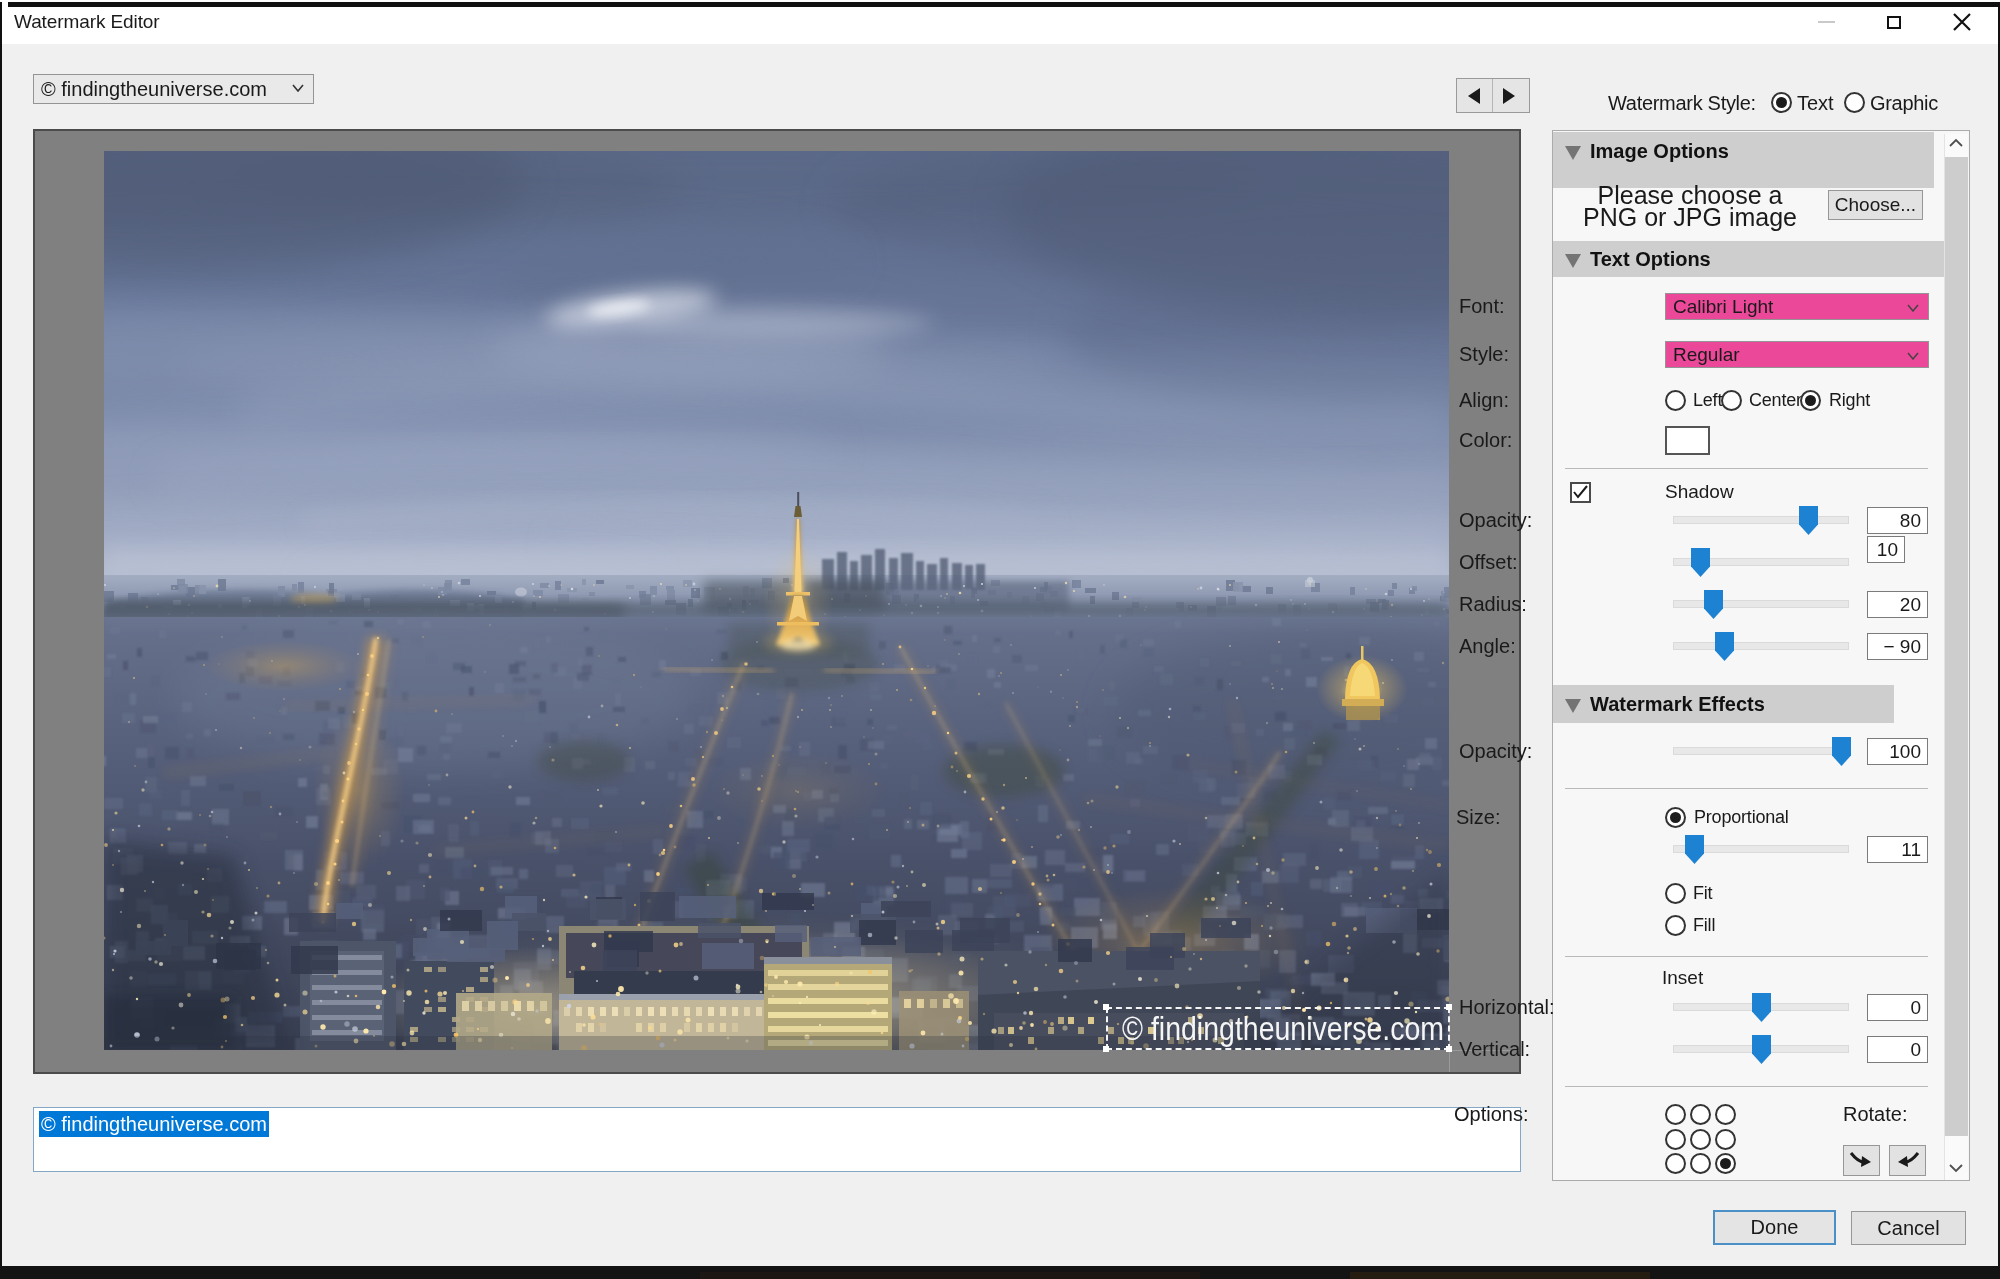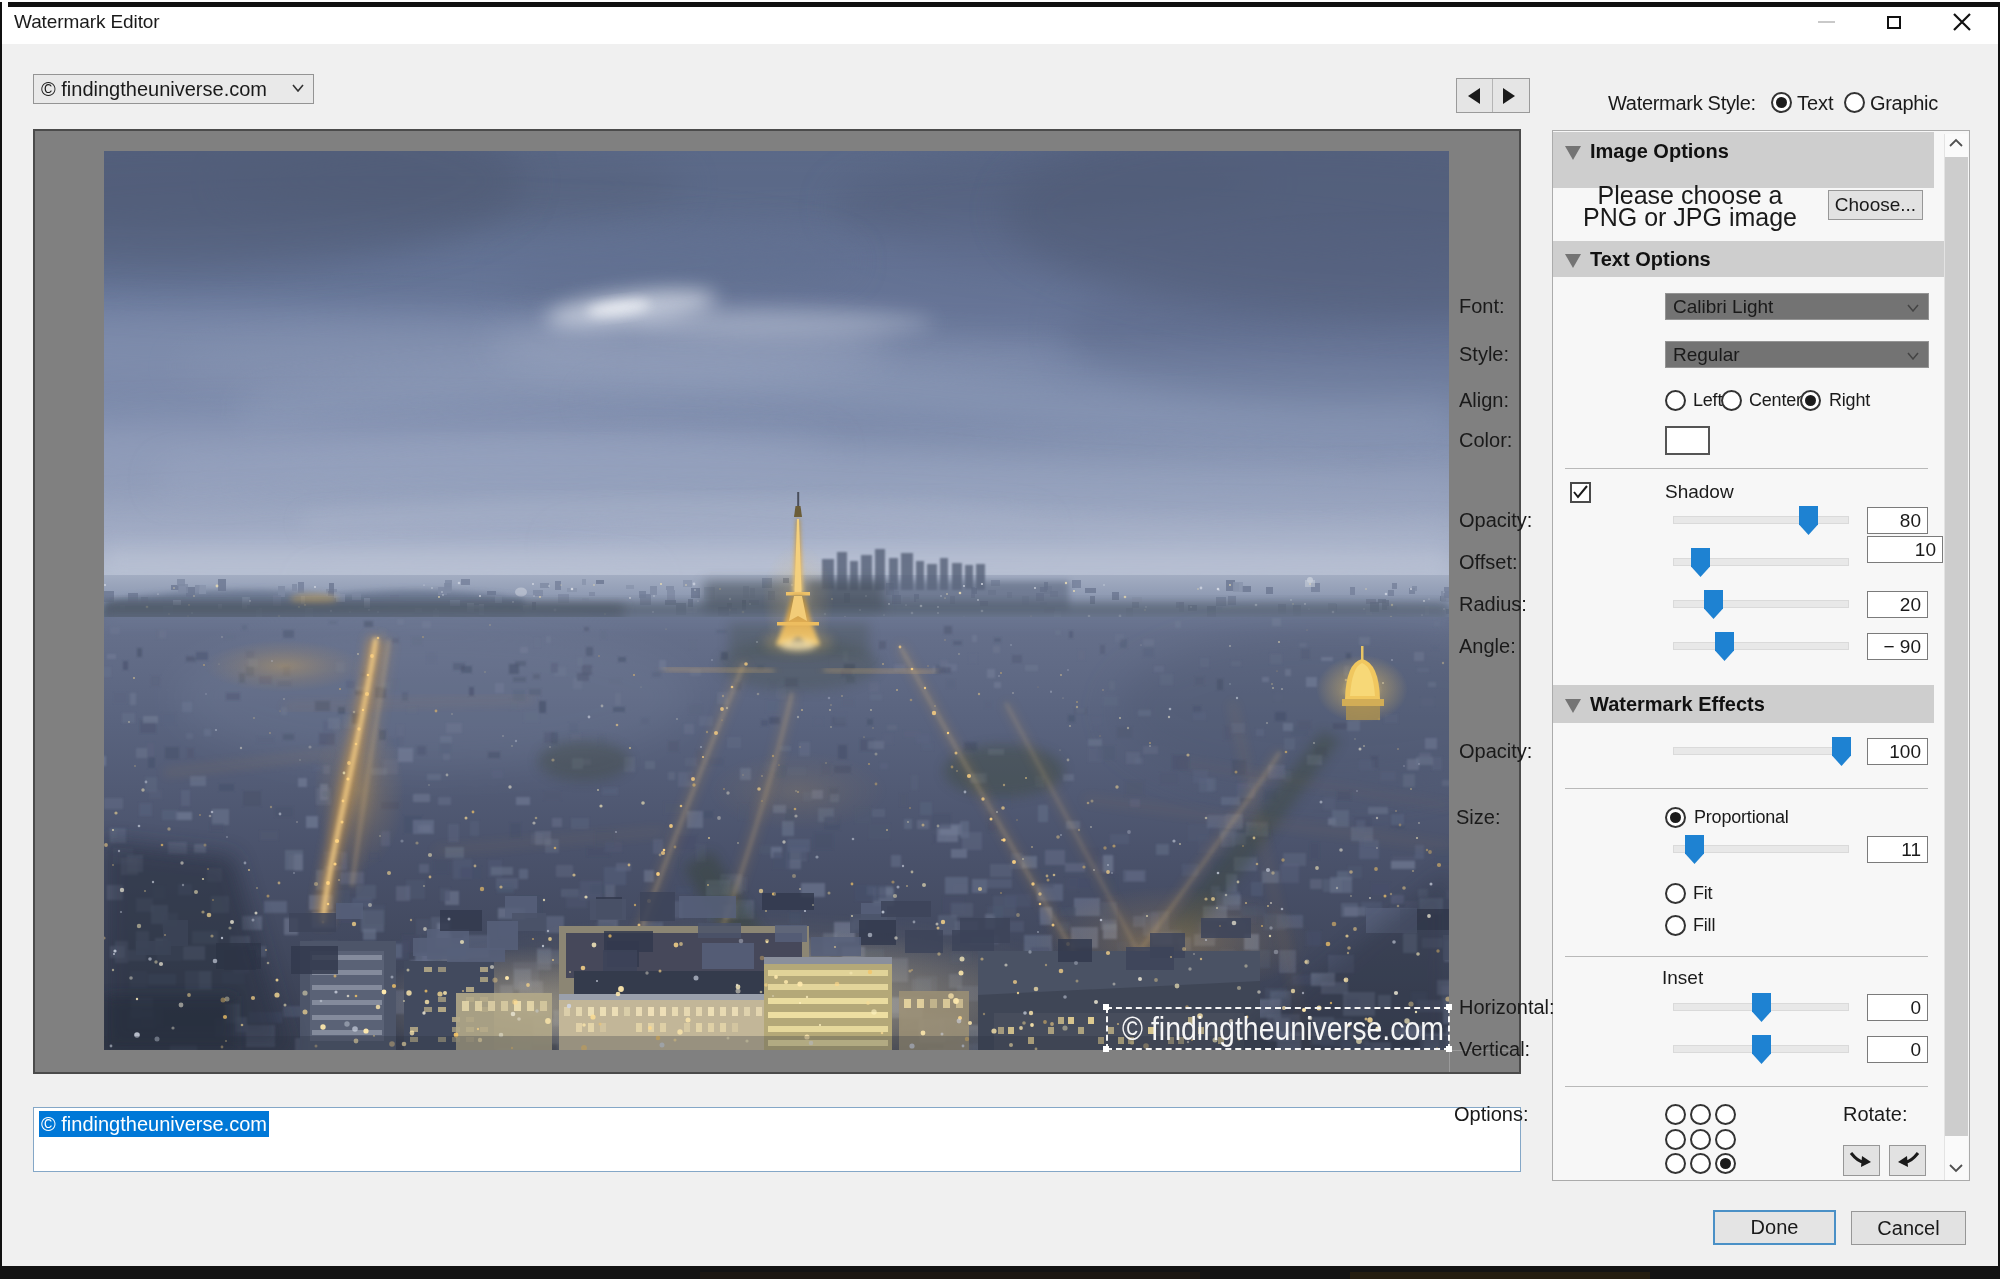--- a/index.html
+++ b/index.html
@@ -2,21 +2,21 @@
 <html><head><meta charset="utf-8"><title>Watermark Editor</title>
 <style>
 *{margin:0;padding:0;box-sizing:border-box}
 html,body{width:2000px;height:1279px;overflow:hidden}
 body{font-family:"Liberation Sans",sans-serif;background:#f0f0f0;position:relative;color:#1a1a1a}
 .abs{position:absolute}
 .hdr{background:#cecece;font-weight:bold;font-size:20px;color:#111}
 .hdr .tri{display:inline-block;width:0;height:0;border-left:8.5px solid transparent;border-right:8.5px solid transparent;border-top:14px solid #747474;margin:0 9px 0 12px;vertical-align:-2px}
 .lbl{font-size:20px;line-height:22px;text-align:left;white-space:nowrap}
 .llbl{font-size:19px;line-height:22px;white-space:nowrap}
-.sel{background:#737373;border:1px solid #949494;font-size:19px;line-height:25px;padding-left:7px;white-space:nowrap}
+.sel{background:#ec4899;border:1px solid #949494;font-size:19px;line-height:25px;padding-left:7px;white-space:nowrap}
 .sel .chev{position:absolute;right:9px;top:9px;width:12px;height:8px}
 .track{background:#e8e8e8;border:1px solid #dadada;height:8px}
 .thumb{width:19px;height:29px;background:#1e82d2;clip-path:polygon(0 0,100% 0,100% 64%,50% 100%,0 64%)}
 .vbox{background:#fff;border:1px solid #7b7b7b;font-size:19px;text-align:right;padding-right:6px}
 .rad{border:2px solid #333;border-radius:50%;background:#fff;width:21px;height:21px}
 .rad.s::after{content:"";display:block;width:11px;height:11px;background:#1c1c1c;border-radius:50%;margin:3px}
 .btn{background:#e2e2e2;border:1px solid #979797;font-size:20px;text-align:center}
 .hr{background:#b9b9b9;height:1px}
 </style></head>
 <body>
@@ -2118,30 +2118,30 @@
     <path d="M2,8 L6,13 L15,2" stroke="#1a1a1a" stroke-width="2" fill="none"></path>
   </svg>
 <div class="abs llbl" style="left:1665px;top:481px">Shadow</div>
 <div class="abs lbl" style="left:1459px;top:509px;width:200px">Opacity:</div>
 <div class="abs track" style="left:1673px;top:516px;width:176px"></div>
 <div class="abs thumb" style="left:1799px;top:506px"></div>
 <div class="abs vbox" style="left:1867px;top:507px;width:61px;height:27px;line-height:25px">80</div>
 <div class="abs lbl" style="left:1459px;top:551px;width:200px">Offset:</div>
 <div class="abs track" style="left:1673px;top:558px;width:176px"></div>
 <div class="abs thumb" style="left:1691px;top:548px"></div>
-<div class="abs vbox" style="left:1867px;top:536px;width:76px;height:27px;line-height:25px">10</div>
+<div class="abs vbox" style="left:1867px;top:536px;width:38px;height:27px;line-height:25px">10</div>
 <div class="abs lbl" style="left:1459px;top:593px;width:200px">Radius:</div>
 <div class="abs track" style="left:1673px;top:600px;width:176px"></div>
 <div class="abs thumb" style="left:1704px;top:590px"></div>
 <div class="abs vbox" style="left:1867px;top:591px;width:61px;height:27px;line-height:25px">20</div>
 <div class="abs lbl" style="left:1459px;top:635px;width:200px">Angle:</div>
 <div class="abs track" style="left:1673px;top:642px;width:176px"></div>
 <div class="abs thumb" style="left:1715px;top:632px"></div>
 <div class="abs vbox" style="left:1867px;top:633px;width:61px;height:27px;line-height:25px">− 90</div>
-<div class="abs hdr" style="left:1553px;top:685px;width:381px;height:38px;line-height:38px"><span class="tri"></span>Watermark Effects</div>
+<div class="abs hdr" style="left:1553px;top:685px;width:341px;height:38px;line-height:38px"><span class="tri"></span>Watermark Effects</div>
 <div class="abs lbl" style="left:1459px;top:740px;width:200px">Opacity:</div>
 <div class="abs track" style="left:1673px;top:747px;width:176px"></div>
 <div class="abs thumb" style="left:1832px;top:737px"></div>
 <div class="abs vbox" style="left:1867px;top:738px;width:61px;height:27px;line-height:25px">100</div>
 <div class="abs hr" style="left:1565px;top:788px;width:363px"></div>
 <div class="abs lbl" style="left:1456px;top:806px;width:200px">Size:</div>
 <div class="abs rad s" style="left:1665px;top:807px"></div>
 <div class="abs llbl" style="left:1694px;top:806px;font-size:18px;letter-spacing:-0.2px">Proportional</div>
 <div class="abs track" style="left:1673px;top:845px;width:176px"></div>
 <div class="abs thumb" style="left:1685px;top:835px"></div>

